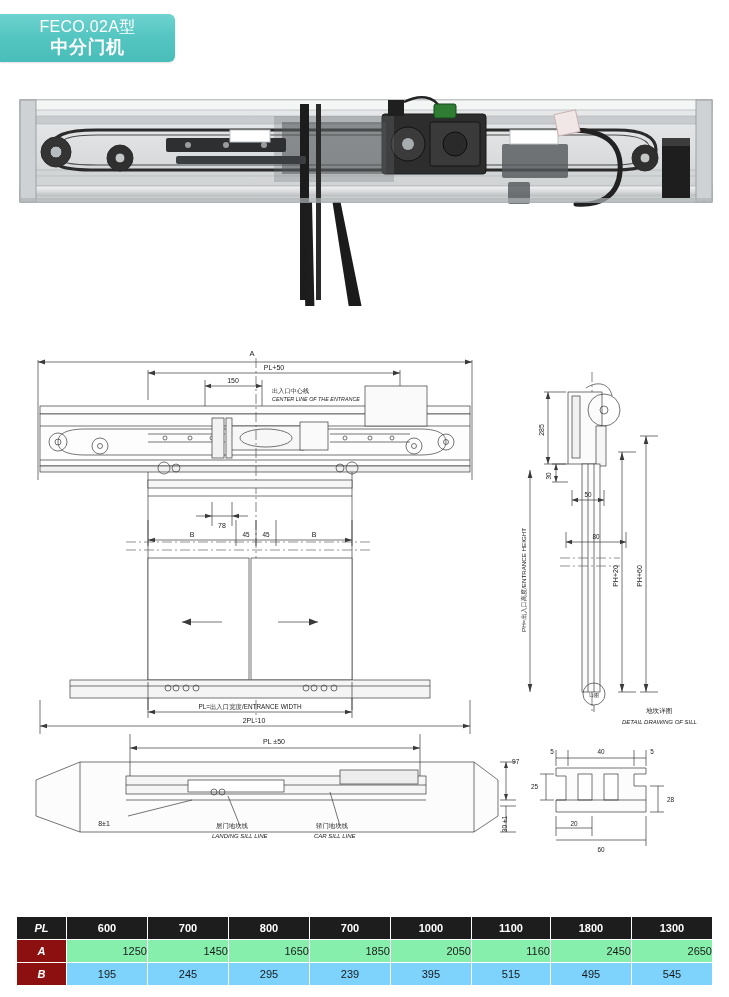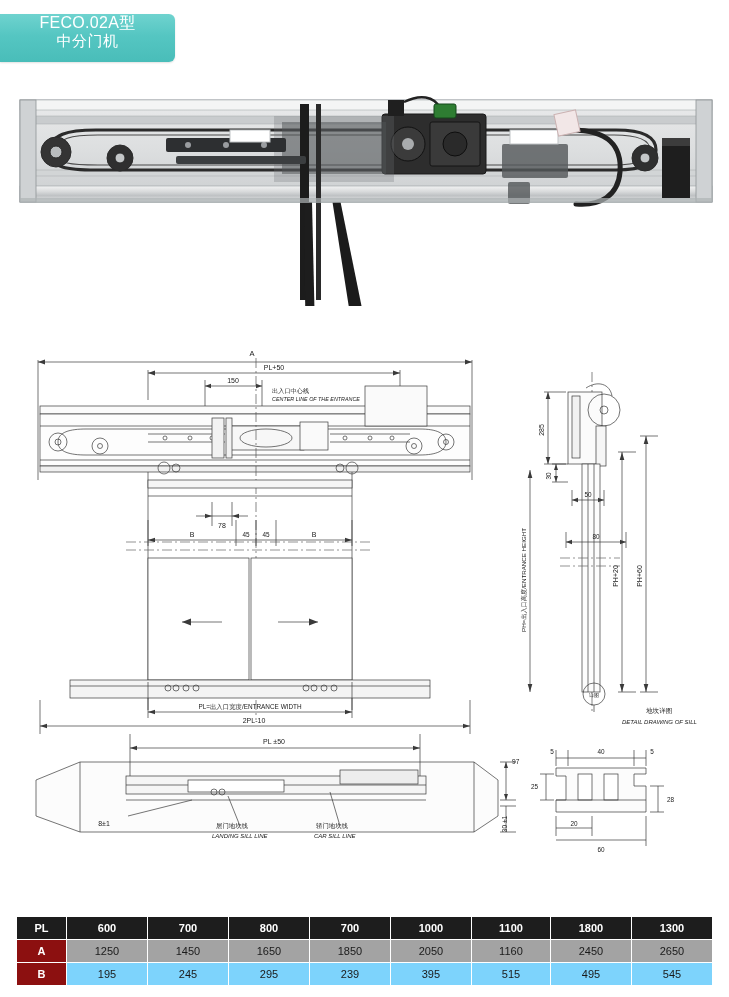--- a/index.html
+++ b/index.html
@@ -20,29 +20,29 @@
   #header-badge {
     position: absolute;
     left: 0; top: 14px;
     width: 175px; height: 48px;
     background: linear-gradient(180deg,#6fd3cf 0%, #55c6c2 45%, #49bdb9 100%);
     border-radius: 0 6px 6px 0;
     color: #ffffff;
     display: flex;
     flex-direction: column;
     align-items: center;
-    justify-content: flex-start;
+    justify-content: center;
     line-height: 1.15;
     box-shadow: 0 1px 2px rgba(0,0,0,.12);
   }
   #header-badge .line1 {
     font-size: 16px; letter-spacing: .3px; font-weight: 400;
   }
   #header-badge .line2 {
-    font-size: 15px; letter-spacing: .5px; font-weight: 400;
+    font-size: 18px; letter-spacing: .5px; font-weight: 700;
   }
 
   
   #photo {
     position: absolute;
     left: 16px; top: 86px;
     width: 700px; height: 220px;
   }
   #photo svg { display:block; }
 
@@ -69,26 +69,27 @@
     text-align: center;
     height: 23px;
     padding: 0;
     font-weight: normal;
   }
   #spec-table .rowhead {
     width: 50px;
     color: #ffffff;
     font-weight: bold;
     font-size: 11px;
+    font-style: italic;
   }
   #spec-table tr.r-pl .rowhead { background:#1d1d1d; }
   #spec-table tr.r-a  .rowhead { background:#8c1010; }
   #spec-table tr.r-b  .rowhead { background:#8c1010; }
   #spec-table tr.r-pl td.cell { background:#1d1d1d; color:#ffffff; font-weight:bold;margin-left:13px; }
-  #spec-table tr.r-a  td.cell { background:#a3a3a3; color:#1a1a1a; }
+  #spec-table tr.r-a  td.cell { background:#86efac; color:#1a1a1a;text-align:right; }
   #spec-table tr.r-b  td.cell { background:#7dd3fc; color:#1a1a1a; }
 </style>
 </head>
 <body>
 
 <div id="page">
 
   <div id="header-badge">
     <div class="line1">FECO.02A型</div>
     <div class="line2">中分门机</div>

